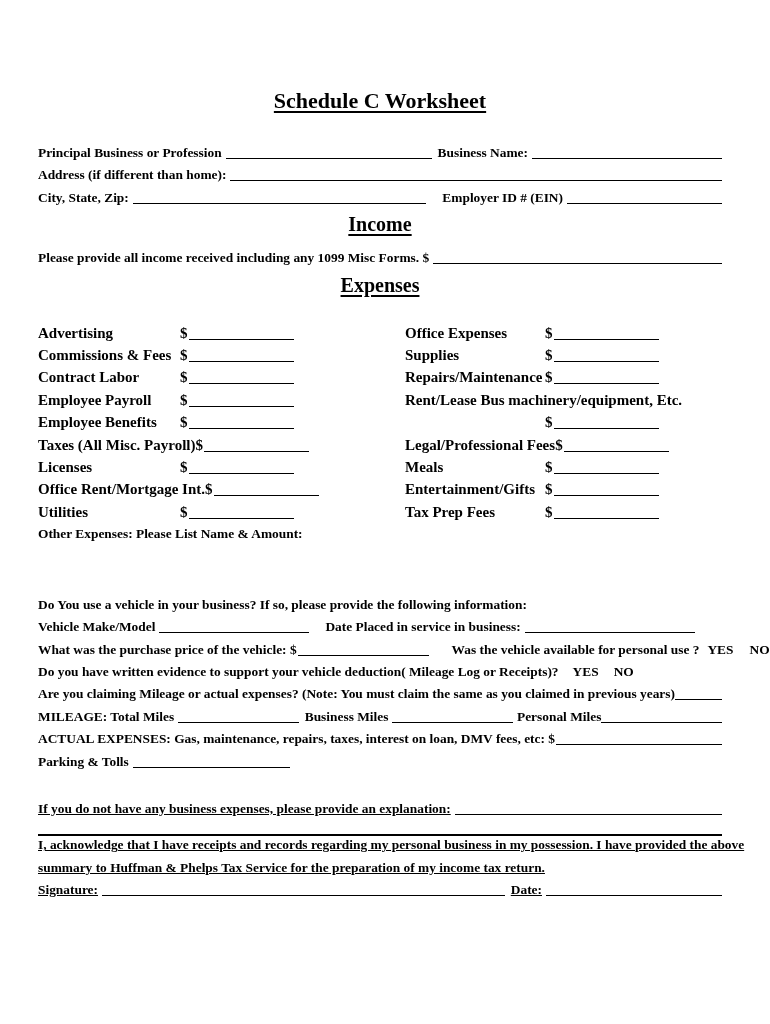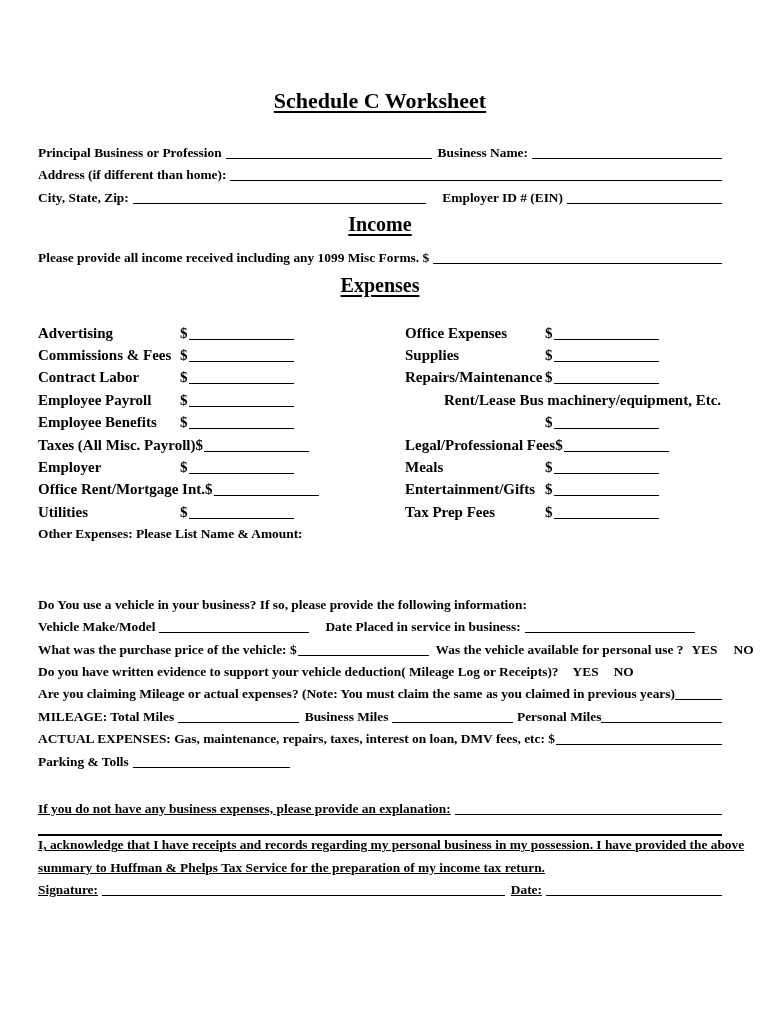--- a/index.html
+++ b/index.html
@@ -52,32 +52,32 @@
     min-width: 10px;
     margin-left: 4px;
   }
   .fill.fx  { flex: 0 0 auto; margin-left: 4px; }
   .fill.ml0 { margin-left: 0; }
   .fill.ml1 { margin-left: 1px; }
   .fill.thick { border-bottom-width: 2px; }
   .w190 { width: 190px; } .w155 { width: 155px; } .w150 { width: 150px; }
   .w170 { width: 170px; } .w131 { width: 131px; } .w157 { width: 157px; }
   .w176 { width: 176px; } .w105 { width: 105px; }
-  .ml4 { margin-left: 4px; } .ml6 { margin-left: 6px; } .ml7 { margin-left: 7px; }
+  .ml4 { margin-left: 4px; } .ml6 { margin-left: 6px; } .ml7 { margin-left: 23px; }
   .ml8 { margin-left: 8px; } .ml14 { margin-left: 14px; } .ml15 { margin-left: 15px; }
   .ml16 { margin-left: 16px; }
   .mr16 { margin-right: 16px; }
   .exp-grid {
     display: grid;
     grid-template-columns: 367px 1fr;
   }
   .exp-row { display: flex; align-items: baseline; font-size: 15px; line-height: 22.4px; white-space: nowrap; }
   .exp-label { flex: 0 0 142px; }
   .col-right .exp-label { flex: 0 0 140px; }
-  .exp-row.wide .exp-label { flex: 1 1 auto; margin-left: 39px; }
+  .exp-row.wide .exp-label { flex: 1 1 auto; }
   .amount { display: flex; align-items: baseline; }
   .vehicle-section { margin-top: 48px; }
   .explanation-section { margin-top: 25px; text-decoration: underline; }
 </style>
 </head>
 <body>
 
 <div class="page">
 
   <h1 class="title"><span class="u">Schedule C Worksheet</span></h1>
@@ -145,21 +145,21 @@
           </span>
       </div>
       <div class="exp-row">
         <span class="exp-label">Taxes (All Misc. Payroll)</span>
         <span class="amount">
             <span>$</span>
             <span class="fill fx w105 ml1"></span>
           </span>
       </div>
       <div class="exp-row">
-        <span class="exp-label">Employer</span>
+        <span class="exp-label">Licenses</span>
         <span class="amount">
             <span>$</span>
             <span class="fill fx w105 ml1"></span>
           </span>
       </div>
       <div class="exp-row">
         <span class="exp-label">Office Rent/Mortgage Int.</span>
         <span class="amount">
             <span>$</span>
             <span class="fill fx w105 ml1"></span>

